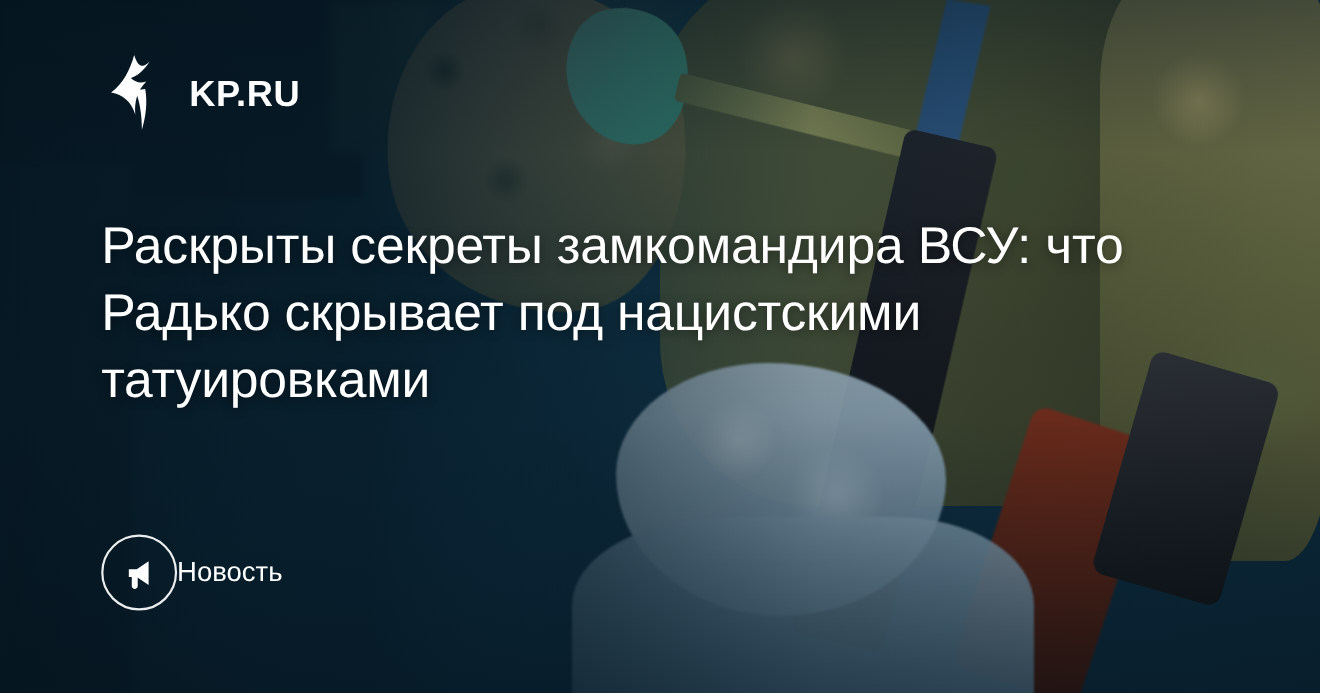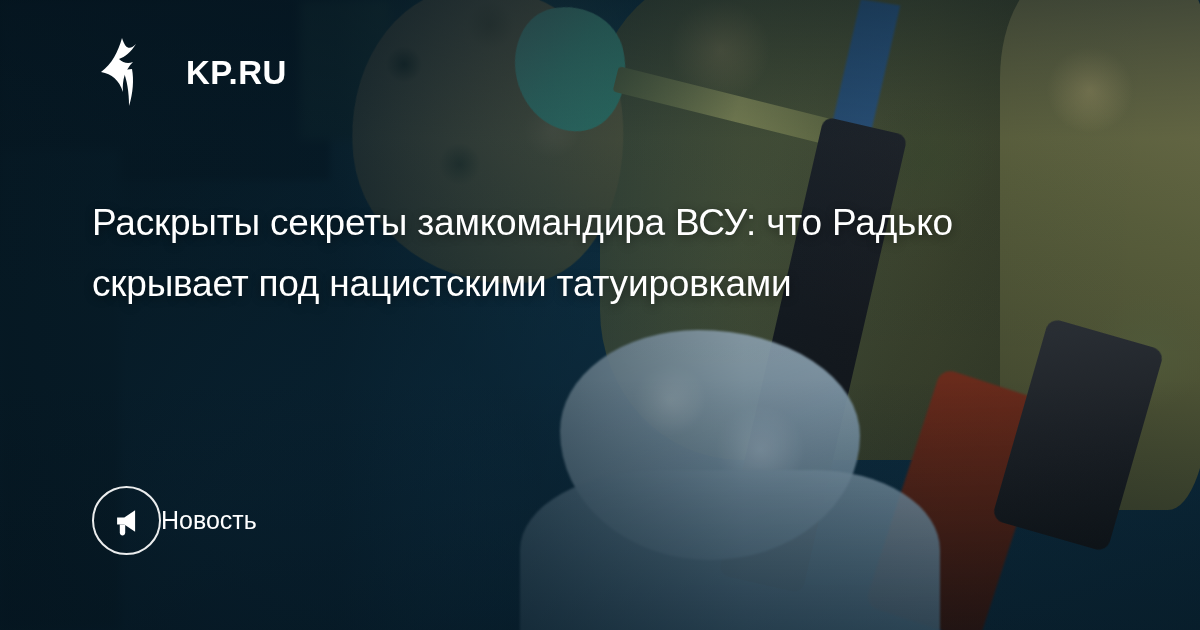--- a/index.html
+++ b/index.html
@@ -180,45 +180,45 @@
 
   
   .content {
     position: absolute;
     inset: 0;
   }
 
   .brand {
     position: absolute;
     left: 92px;
-    top: 36px;
+    top: 48px;
     display: flex;
     align-items: center;
-    gap: 32px;
+    gap: 18px;
   }
   .brand-mark {
     width: 62px;
     height: 72px;
     display: block;
   }
   .brand-name {
     color: #ffffff;
     font-size: 33px;
     font-weight: bold;
     letter-spacing: 0.5px;
     line-height: 1;
   }
 
   .headline {
     position: absolute;
     left: 92px;
     top: 192px;
     width: 960px;
     color: #ffffff;
-    font-size: 37px;
+    font-size: 47px;
     line-height: 61px;
     font-weight: normal;
     letter-spacing: -0.2px;
     text-shadow: 0 2px 10px rgba(0,0,0,0.45);
     margin: 0;
   }
 
   .badge {
     position: absolute;
     left: 92px;

